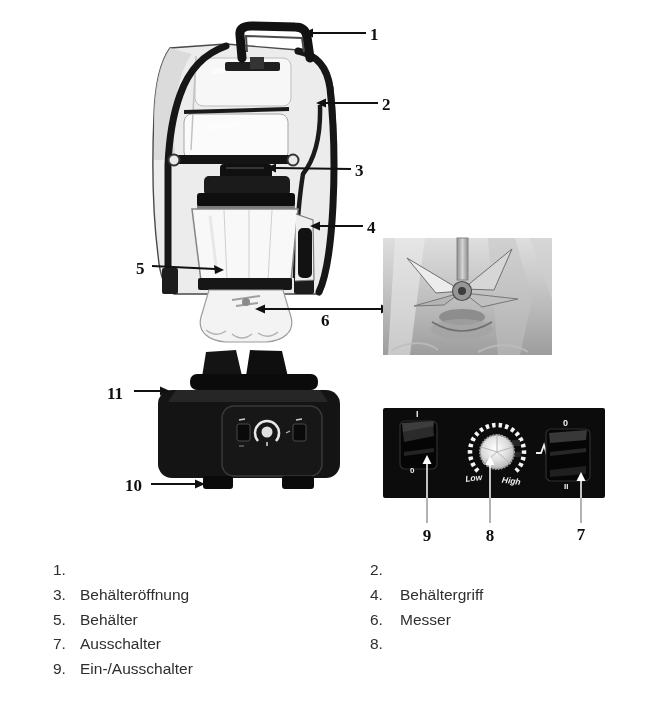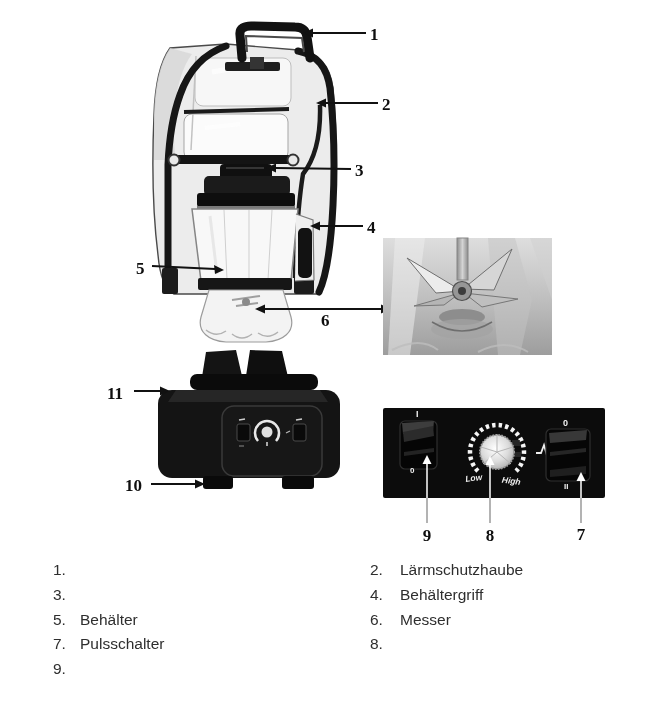--- a/index.html
+++ b/index.html
@@ -227,37 +227,38 @@
   </g>
 </svg>
 
 <div class="legend">
   <div class="col col-left">
     <div class="row">
       <span class="num">1.</span>
     </div>
     <div class="row">
       <span class="num">3.</span>
+      <span class="lbl">Behälteröffnung</span>
     </div>
     <div class="row">
       <span class="num">5.</span>
       <span class="lbl">Behälter</span>
     </div>
     <div class="row">
       <span class="num">7.</span>
-      <span class="lbl">Pulsschalter</span>
+      <span class="lbl">Ausschalter</span>
     </div>
     <div class="row">
       <span class="num">9.</span>
+      <span class="lbl">Ein-/Ausschalter</span>
     </div>
   </div>
   <div class="col col-right">
     <div class="row">
       <span class="num">2.</span>
-      <span class="lbl">Lärmschutzhaube</span>
     </div>
     <div class="row">
       <span class="num">4.</span>
       <span class="lbl">Behältergriff</span>
     </div>
     <div class="row">
       <span class="num">6.</span>
       <span class="lbl">Messer</span>
     </div>
     <div class="row">

